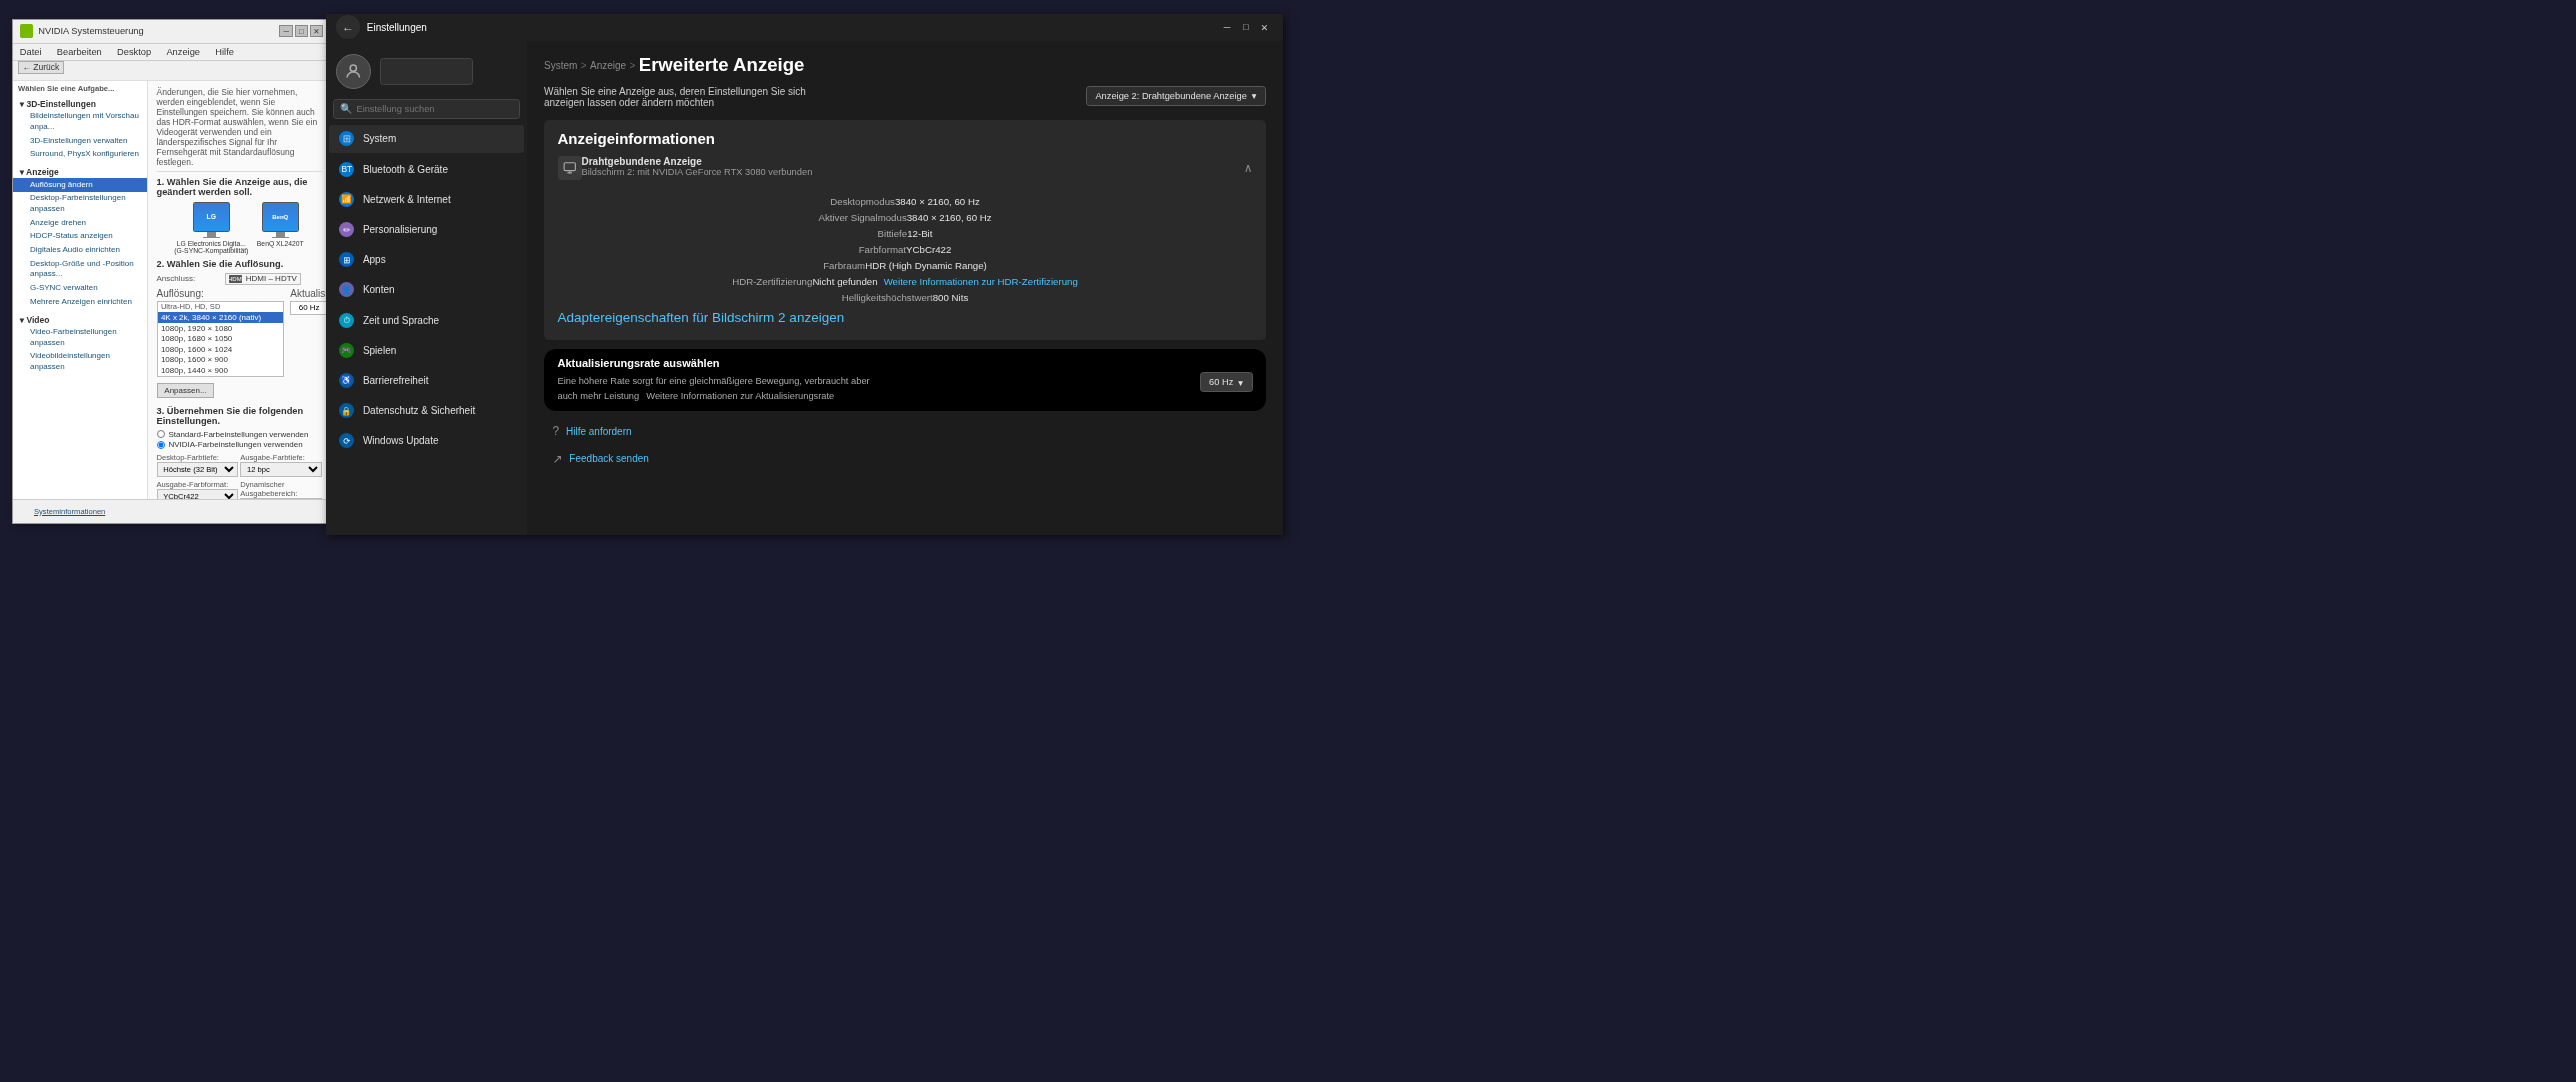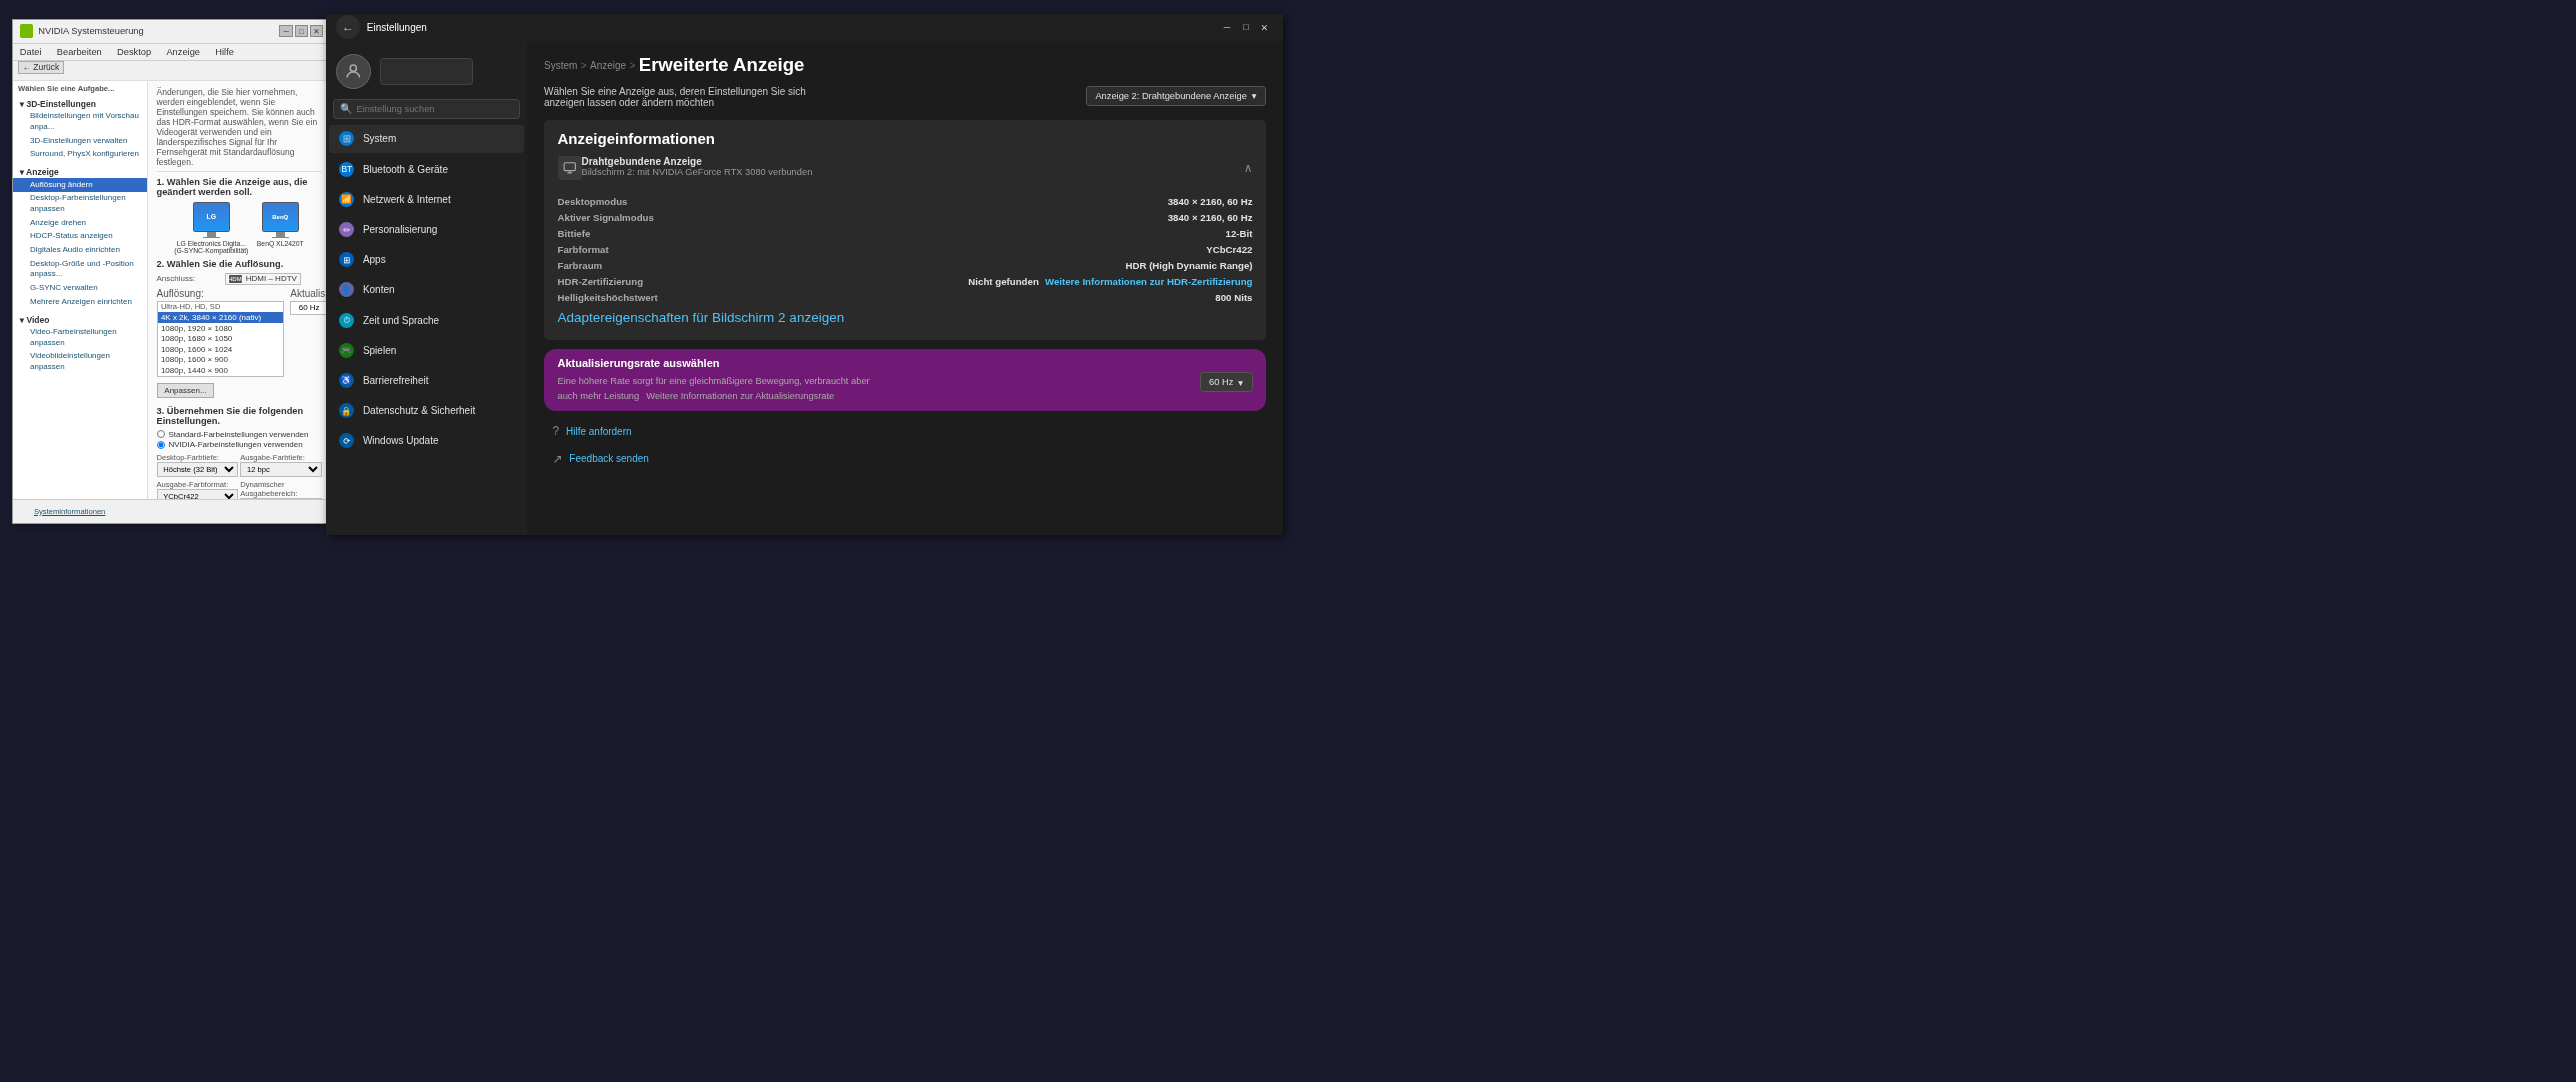--- a/index.html
+++ b/index.html
@@ -523,32 +523,31 @@
       font-size: 12px;
       cursor: pointer;
       align-self: center;
     }
 
     .info-details {
       padding: 5px 0;
     }
     .detail-row {
       display: flex;
-      justify-content: space-between;
+      justify-content: center;
       align-items: center;
       padding: 2.5px 0;
       font-size: 9.7px;
-      font-weight: bold;
     }
     .detail-label { color: #aaa; }
     .detail-value { color: #e0e0e0; }
     .detail-value.link { color: #4fc3f7; cursor: pointer; text-decoration: none; }
 
     .rate-card {
-      background: #701a75;
+      background: #000000;
       border-radius: 12px;
       padding: 8.5px 13.5px;
       margin-bottom: 8.5px;
     }
     .rate-card-header {
       font-size: 11px;
       font-weight: 600;
       color: #fff;
       margin-bottom: 3.4px;
     }

